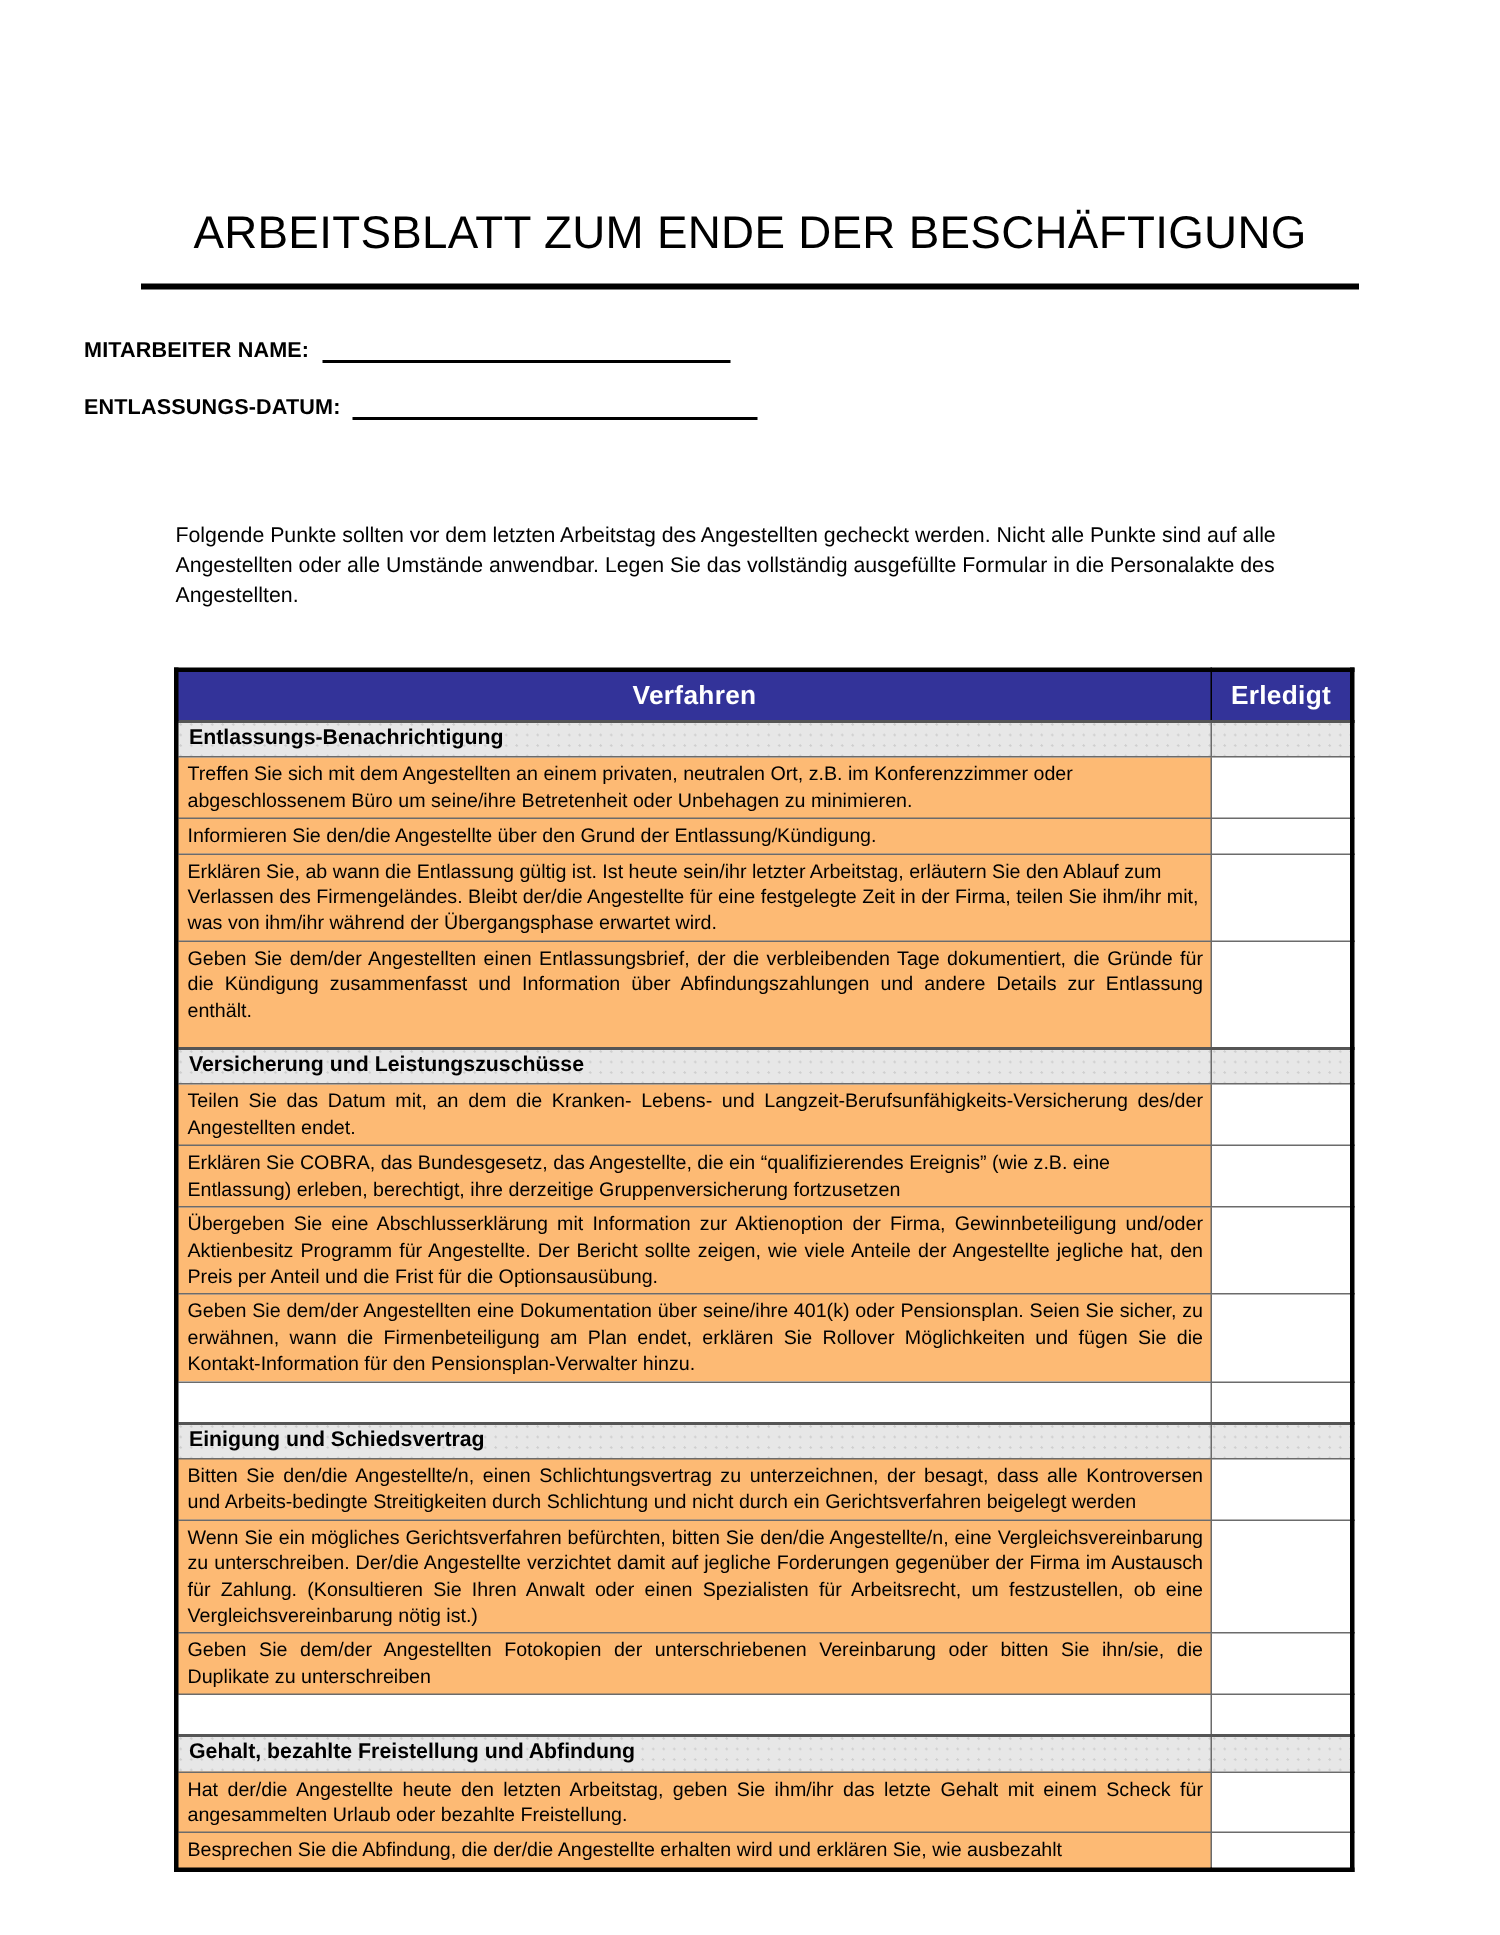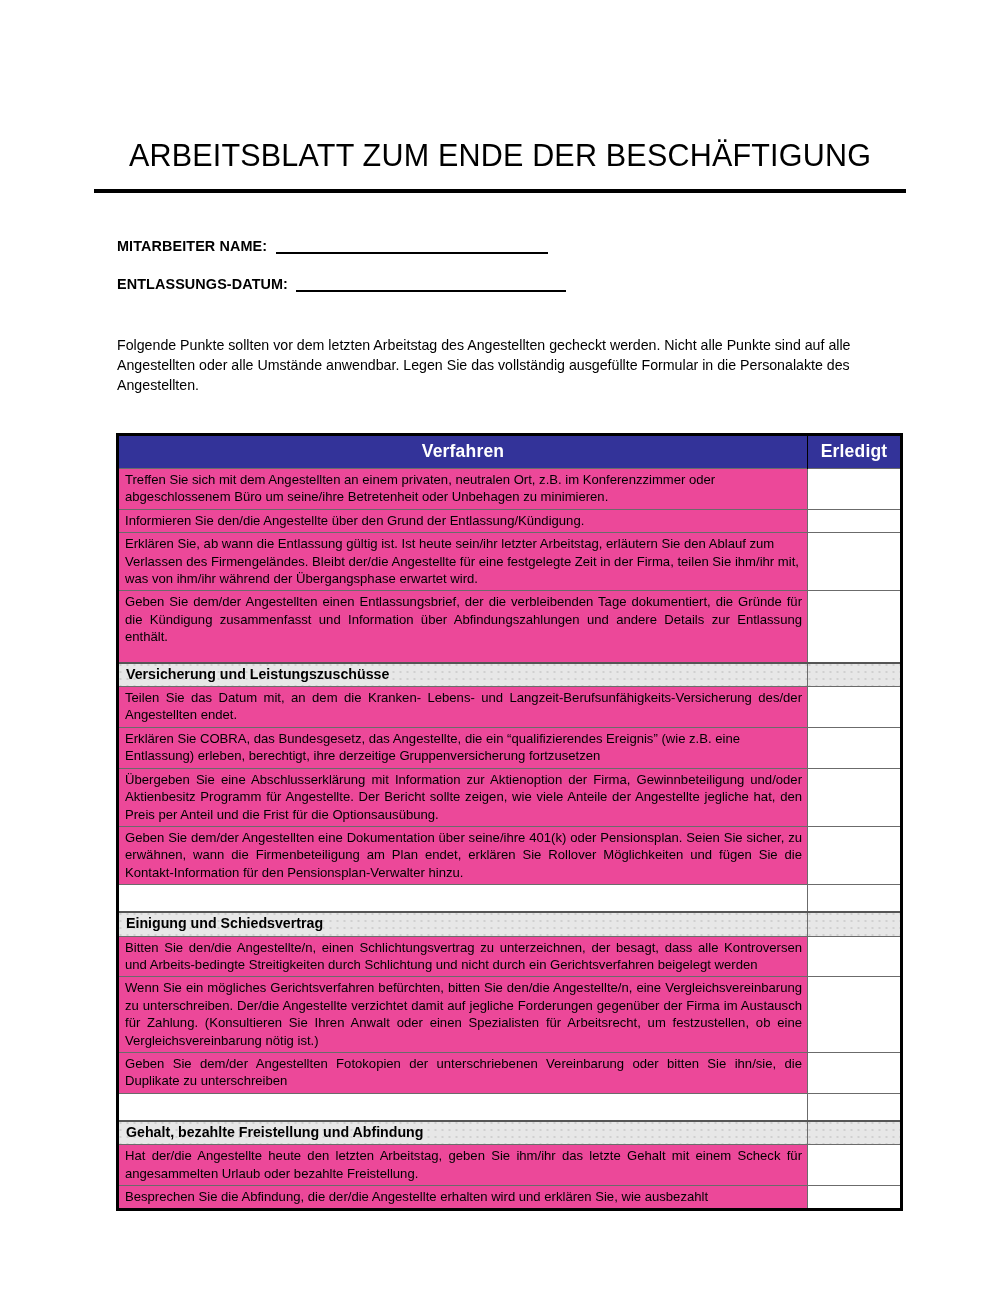--- a/index.html
+++ b/index.html
@@ -40,22 +40,22 @@
     font-family: "Liberation Sans", sans-serif;
   }
   .title-rule {
     height: 4px;
     background: #000000;
     margin: 10px 18px 0 18px;
   }
 
   
   .fields {
-    margin-top: 44px;
-    padding-left: 117px;
+    margin-top: 32px;
+    padding-left: 56px;
   }
   .field-row {
     display: flex;
     align-items: flex-end;
     margin-bottom: 21px;
     font-size: 14.4px;
     font-weight: bold;
     letter-spacing: 0.1px;
   }
   .field-label {
@@ -68,21 +68,21 @@
     margin-left: 9px;
     height: 15px;
   }
   .field-blank.short {
     width: 270px;
     margin-left: 8px;
   }
 
   
   .intro {
-    margin-top: 43px;
+    margin-top: 67px;
     padding: 0 117px 0 117px;
     font-size: 14.2px;
     line-height: 20px;
     text-align: left;
   }
 
   
   .table-wrap {
     margin-top: 38px;
     padding: 0 100px 0 116px;
@@ -109,21 +109,21 @@
   }
   thead th:last-child {
     border-right: none;
   }
 
   tbody td {
     border: 1px solid #6b6b6b;
     vertical-align: top;
     padding: 2px 5px 3px 6px;
     line-height: 17.4px;
-    background: #ec4899;
+    background: #fdba74;
   }
   tbody td.done-cell {
     background: #ffffff;
     border-left: 1px solid #6b6b6b;
   }
 
   
   tr.section-row td {
     font-weight: bold;
     font-size: 14.2px;
@@ -183,20 +183,24 @@
         <col class="c-proc">
         <col class="c-done">
       </colgroup>
       <thead>
         <tr>
           <th>Verfahren</th>
           <th>Erledigt</th>
         </tr>
       </thead>
       <tbody id="tbody">
+          <tr class="section-row">
+            <td>Entlassungs-Benachrichtigung</td>
+            <td class="done-cell"></td>
+          </tr>
           <tr>
             <td>Treffen Sie sich mit dem Angestellten an einem privaten, neutralen Ort, z.B. im Konferenzzimmer oder abgeschlossenem Büro um seine/ihre Betretenheit oder Unbehagen zu minimieren.</td>
             <td class="done-cell"></td>
           </tr>
           <tr>
             <td>Informieren Sie den/die Angestellte über den Grund der Entlassung/Kündigung.</td>
             <td class="done-cell"></td>
           </tr>
           <tr>
             <td>Erklären Sie, ab wann die Entlassung gültig ist. Ist heute sein/ihr letzter Arbeitstag, erläutern Sie den Ablauf zum Verlassen des Firmengeländes. Bleibt der/die Angestellte für eine festgelegte Zeit in der Firma, teilen Sie ihm/ihr mit, was von ihm/ihr während der Übergangsphase erwartet wird.</td>

